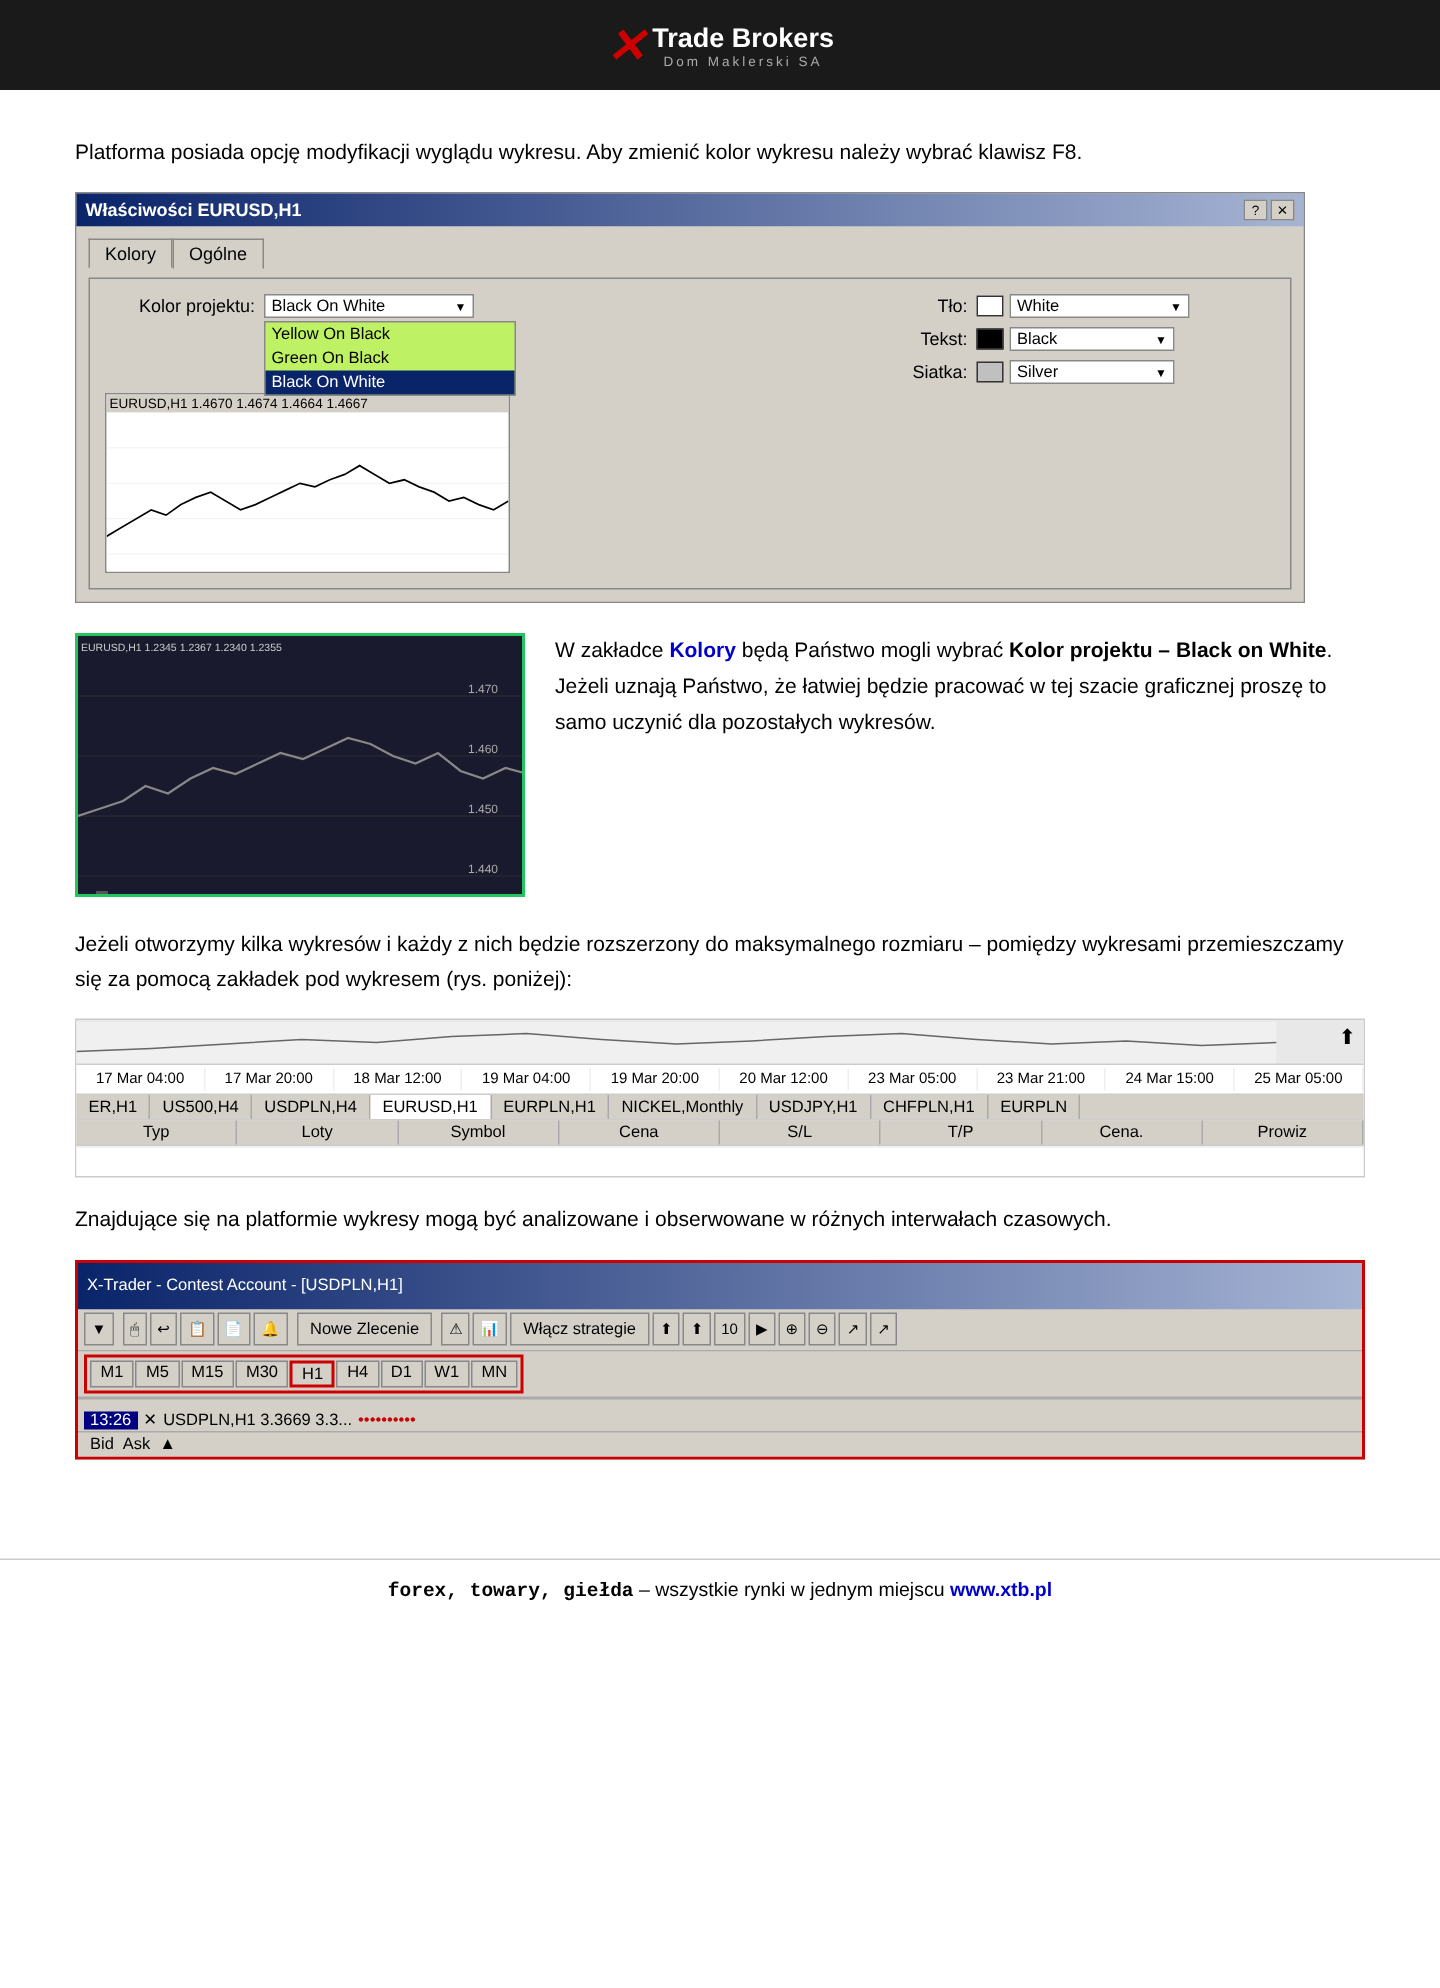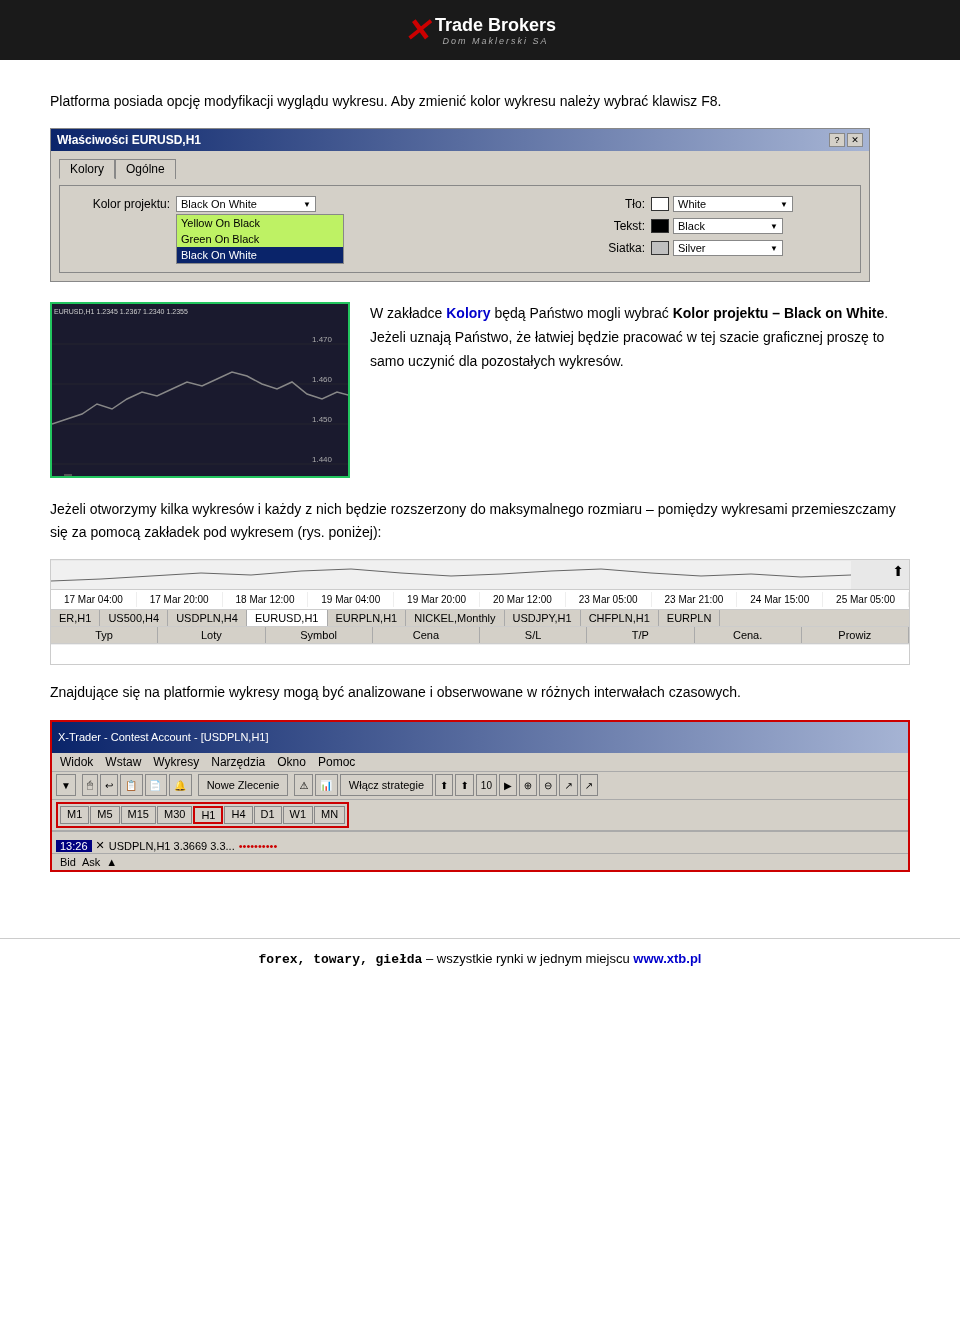--- a/index.html
+++ b/index.html
@@ -36,21 +36,20 @@
       color: #fff;
       font-size: 18px;
       font-weight: bold;
     }
     .logo-sub {
       color: #aaa;
       font-size: 9px;
       display: block;
       text-align: center;
       letter-spacing: 2px;
-      font-style: italic;
     }
 
     
     .content {
       padding: 30px 50px 20px 50px;
     }
 
     .paragraph {
       font-size: 14px;
       line-height: 1.6;
@@ -455,20 +454,35 @@
               </div>
 
               <div class="dropdown-open" style="position:absolute; top:18px; left:0; z-index:10; border:1px solid #888;">
                 <div class="dropdown-item">Yellow On Black</div>
                 <div class="dropdown-item">Green On Black</div>
                 <div class="dropdown-item selected-blue">Black On White</div>
               </div>
             </div>
           </div>
 
+          <div style="margin-top:50px;">
+            <div class="chart-area">
+              <div style="font-size:9px; padding:1px 2px; background:#d4d0c8;">EURUSD,H1 1.4670 1.4674 1.4664 1.4667</div>
+              <svg class="chart-svg-area" viewBox="0 0 270 100" preserveAspectRatio="none">
+                <rect width="270" height="100" fill="#fff"></rect>
+
+                <line x1="0" y1="20" x2="270" y2="20" stroke="#eee" stroke-width="0.5"></line>
+                <line x1="0" y1="40" x2="270" y2="40" stroke="#eee" stroke-width="0.5"></line>
+                <line x1="0" y1="60" x2="270" y2="60" stroke="#eee" stroke-width="0.5"></line>
+                <line x1="0" y1="80" x2="270" y2="80" stroke="#eee" stroke-width="0.5"></line>
+
+                <polyline points="0,70 10,65 20,60 30,55 40,58 50,52 60,48 70,45 80,50 90,55 100,52 110,48 120,44 130,40 140,42 150,38 160,35 170,30 180,35 190,40 200,38 210,42 220,45 230,50 240,48 250,52 260,55 270,50" fill="none" stroke="#000" stroke-width="1"></polyline>
+              </svg>
+            </div>
+          </div>
         </div>
 
         <div class="dialog-right">
 
           <div class="right-form-row">
             <span class="right-label">Tło:</span>
             <span class="color-box" style="background:#fff;"></span>
             <div class="dropdown-select" style="width:120px;">
               <span>White</span>
               <span class="dropdown-arrow">▼</span>
@@ -584,28 +598,20 @@
   </div>
 
   <p class="paragraph">Znajdujące się na platformie wykresy mogą być analizowane i obserwowane w różnych interwałach czasowych.</p>
 
   <div class="xtrader-screenshot">
 
     <div class="xtrader-title">
       <span>X-Trader - Contest Account - [USDPLN,H1]</span>
     </div>
 
-    <div class="xtrader-menubar">
-      <span class="menu-item">Widok</span>
-      <span class="menu-item">Wstaw</span>
-      <span class="menu-item">Wykresy</span>
-      <span class="menu-item">Narzędzia</span>
-      <span class="menu-item">Okno</span>
-      <span class="menu-item">Pomoc</span>
-    </div>
 
     <div class="xtrader-toolbar">
       <div class="toolbar-btn">▼</div>
       <div style="display:flex; gap:2px; margin:0 4px;">
         <div class="toolbar-btn">🖱</div>
         <div class="toolbar-btn">↩</div>
         <div class="toolbar-btn">📋</div>
         <div class="toolbar-btn">📄</div>
         <div class="toolbar-btn">🔔</div>
       </div>

